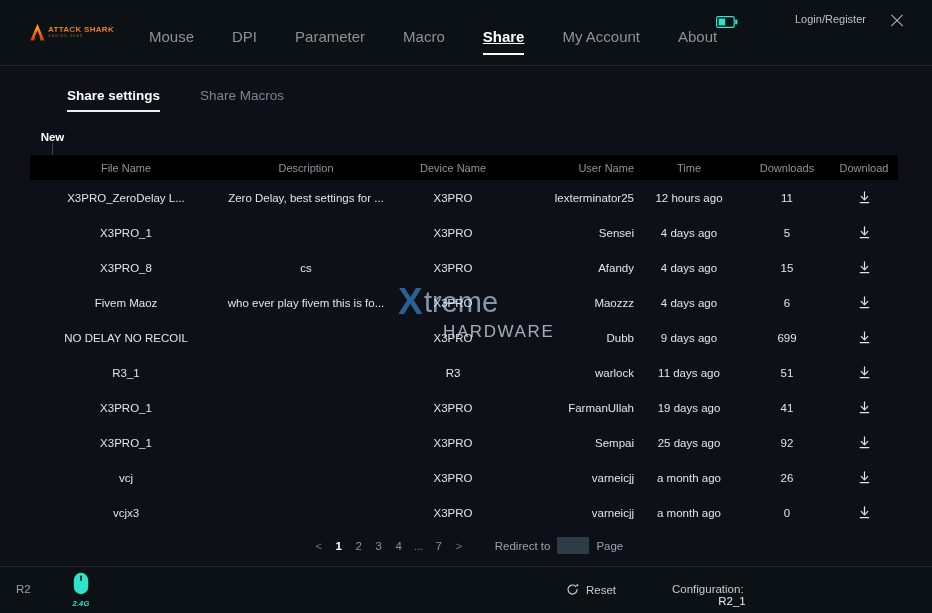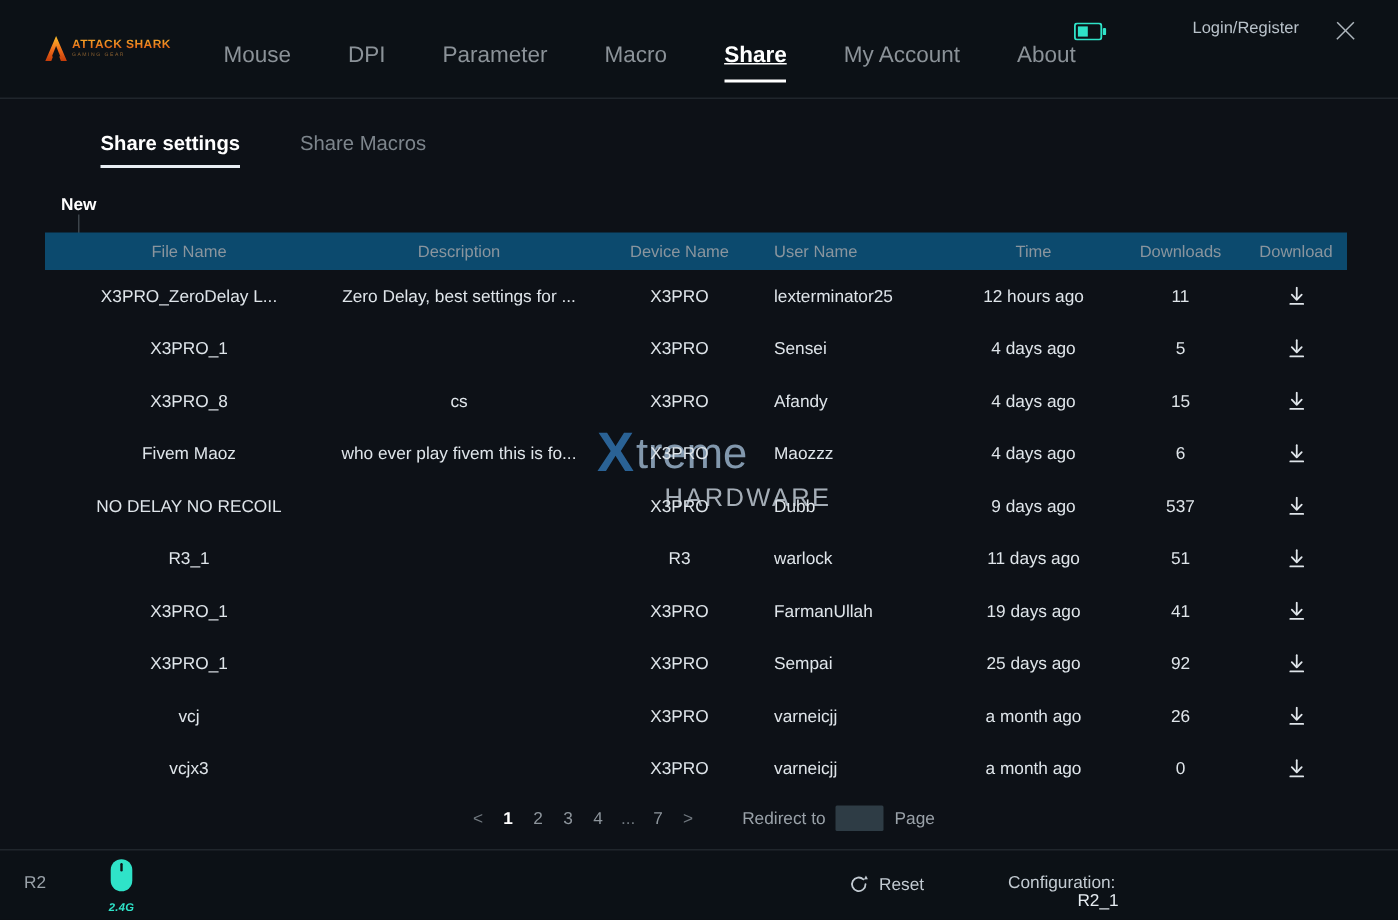--- a/index.html
+++ b/index.html
@@ -86,32 +86,32 @@
     display:flex; align-items:center; font-size:11.5px;flex-direction:column;
   }
   .filt { cursor:pointer; color:#7d858c; }
   .filt.active { color:#ffffff; font-weight:bold; }
   #filt-div { width:1px; height:13px; background:#3c444b; margin:0 22px; }
 
   
   #table { position:absolute; left:30px; top:155px; width:868px; }
   #thead {
     display:flex; height:25px; align-items:center;
-    background:#0c4a6e;
+    background:#000000;
     font-size:11px; color:#8a959e;
   }
   .trow {
     display:flex; height:35px; align-items:center;
     font-size:11.5px; color:#dfe5ea;
     position:relative; z-index:2;
   }
   .c-file  { width:192px; text-align:center; overflow:hidden; white-space:nowrap; }
   .c-desc  { width:168px; text-align:center; overflow:hidden; white-space:nowrap; }
   .c-dev   { width:126px; text-align:center; }
-  .c-user  { width:118px; text-align:left; }
+  .c-user  { width:118px; text-align:right; }
   .c-time  { width:110px; text-align:center; }
   .c-dl    { width:86px;  text-align:center; }
   .c-act   { width:68px;  text-align:center; }
   .dlicon { display:inline-block; width:13px; height:13px; cursor:pointer; vertical-align:middle; }
 
   
   #watermark {
     position:absolute; left:398px; top:278px;
     width:170px; height:66px; z-index:1; pointer-events:none;
     opacity:0.92;
@@ -278,21 +278,21 @@
               <path d="M3.2 5.4 L6.5 8.9 L9.8 5.4" fill="none" stroke="#dfe5ea" stroke-width="1.2" stroke-linecap="round" stroke-linejoin="round"></path>
               <path d="M2.2 11.6 L10.8 11.6" stroke="#dfe5ea" stroke-width="1.2" stroke-linecap="round"></path>
             </svg></span></div>
       </div>
       <div class="trow">
         <div class="c-file">NO DELAY NO RECOIL</div>
         <div class="c-desc"></div>
         <div class="c-dev">X3PRO</div>
         <div class="c-user">Dubb</div>
         <div class="c-time">9 days ago</div>
-        <div class="c-dl">537</div>
+        <div class="c-dl">699</div>
         <div class="c-act"><span class="dlicon"><svg width="13" height="13" viewBox="0 0 13 13">
               <path d="M6.5 0.8 L6.5 8.3" stroke="#dfe5ea" stroke-width="1.2" stroke-linecap="round"></path>
               <path d="M3.2 5.4 L6.5 8.9 L9.8 5.4" fill="none" stroke="#dfe5ea" stroke-width="1.2" stroke-linecap="round" stroke-linejoin="round"></path>
               <path d="M2.2 11.6 L10.8 11.6" stroke="#dfe5ea" stroke-width="1.2" stroke-linecap="round"></path>
             </svg></span></div>
       </div>
       <div class="trow">
         <div class="c-file">R3_1</div>
         <div class="c-desc"></div>
         <div class="c-dev">R3</div>

